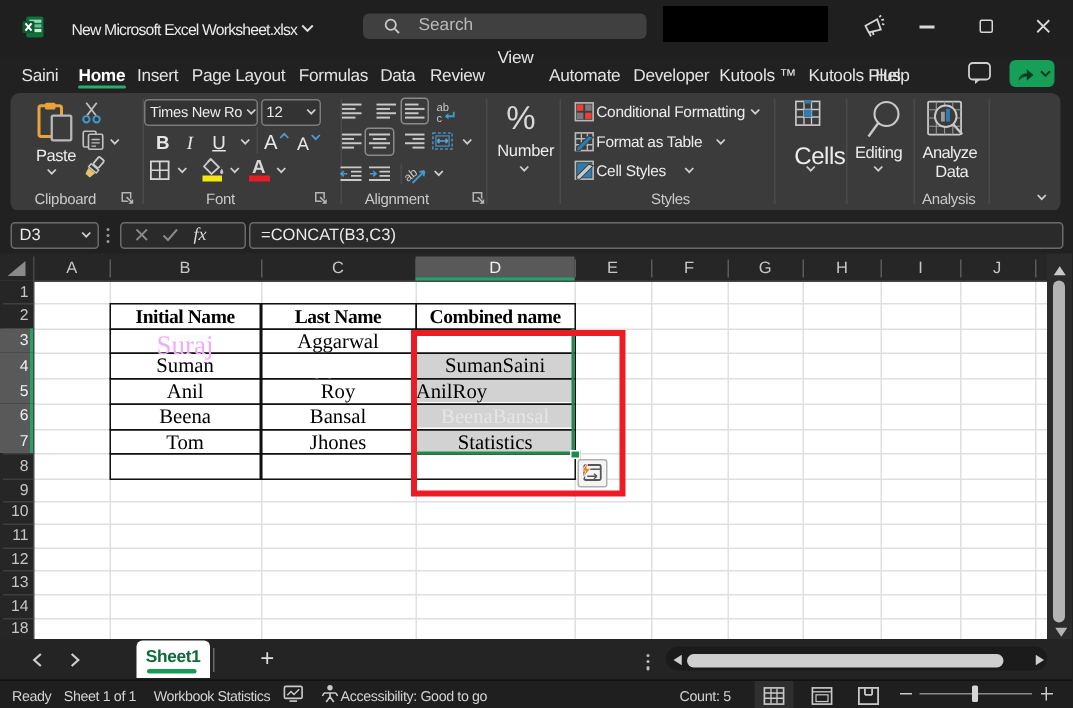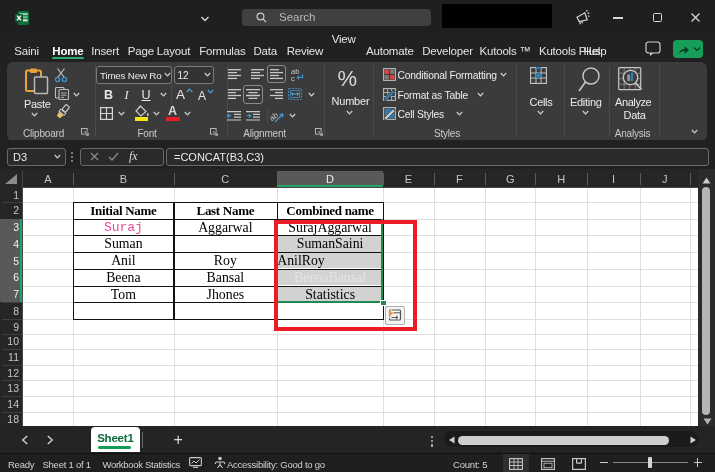--- a/index.html
+++ b/index.html
@@ -13,20 +13,21 @@
 
 <div class="ab" style="left:0;top:0;width:715px;height:38px;background:#1f1f1f;"></div>
 <svg style="left:15px;top:11px" width="14" height="14" viewBox="0 0 14 14">
  <rect x="2.5" y="0" width="11.5" height="14" rx="1.5" fill="#0f703c"></rect>
  <rect x="4.6" y="2.1" width="8" height="2.1" fill="#9fd3b6"></rect>
  <rect x="4.6" y="5.2" width="8" height="2.1" fill="#6fbd94"></rect>
  <rect x="4.6" y="8.3" width="8" height="2.1" fill="#cfe8db"></rect>
  <rect x="0" y="3" width="8" height="8" rx="1" fill="#0c5c31"></rect>
  <path d="M2 4.6 L6 9.4 M6 4.6 L2 9.4" stroke="#fff" stroke-width="1.4"></path>
 </svg>
+<div class="tx" style="left:47.7px;top:13.5px;font-size:10.5px;letter-spacing:-0.55px;color:#ebebeb;">New Microsoft Excel Worksheet.xlsx</div>
 <svg style="left:200px;top:15px" width="10" height="8" viewBox="0 0 10 8">
  <path d="M1.5 2 L5 5.5 L8.5 2" stroke="#dcdcdc" stroke-width="1.3" fill="none"></path>
 </svg>
 <div class="ab" style="left:242px;top:9px;width:189px;height:17px;background:#404040;border-radius:4px;"></div>
 <svg style="left:256px;top:12px" width="11" height="11" viewBox="0 0 11 11">
  <circle cx="4.5" cy="4.5" r="3.4" stroke="#c9c9c9" stroke-width="1.2" fill="none"></circle>
  <path d="M7.2 7.2 L10 10" stroke="#c9c9c9" stroke-width="1.2"></path>
 </svg>
 <div class="tx" style="left:279px;top:11px;font-size:11.5px;color:#b9b9b9;">Search</div>
 <div class="ab" style="left:442px;top:4px;width:110px;height:24px;background:#000;"></div>
@@ -290,21 +291,21 @@
 <svg style="left:456px;top:110.5px" width="7" height="5" viewBox="0 0 7 5">
       <path d="M.8 1 L3.5 3.8 L6.2 1" stroke="#cfcfcf" stroke-width="1.2" fill="none"></path>
     </svg>
 
 <svg style="left:530px;top:67px" width="17" height="17" viewBox="0 0 17 17">
  <rect x="0.6" y="0.6" width="15.8" height="15.8" stroke="#c9c9c9" stroke-width="1.1" fill="none"></rect>
  <path d="M1 6 L16 6 M1 11 L16 11 M6 1 L6 16 M11 1 L11 16" stroke="#c9c9c9" stroke-width=".9"></path>
  <rect x="6" y="6" width="5" height="5" fill="#2e7db0"></rect>
  <rect x="6" y="0" width="5" height="2" fill="#2e7db0"></rect>
 </svg>
-<div class="tx" style="left:529.5px;top:96px;font-size:11px;letter-spacing:-0.3px;color:#ececec;">Cells</div>
+<div class="tx" style="left:529.5px;top:96px;font-size:16px;letter-spacing:-0.3px;color:#ececec;">Cells</div>
 <svg style="left:536.5px;top:109.5px" width="7" height="5" viewBox="0 0 7 5">
       <path d="M.8 1 L3.5 3.8 L6.2 1" stroke="#cfcfcf" stroke-width="1.2" fill="none"></path>
     </svg>
 
 <svg style="left:578px;top:67px" width="23" height="27" viewBox="0 0 23 27">
  <circle cx="13" cy="9" r="8" stroke="#c9c9c9" stroke-width="1.4" fill="none"></circle>
  <path d="M7.5 15 L1 24" stroke="#c9c9c9" stroke-width="1.6"></path>
 </svg>
 <div class="tx" style="left:570px;top:96px;font-size:11px;letter-spacing:-0.3px;color:#ececec;">Editing</div>
 <svg style="left:582px;top:109.5px" width="7" height="5" viewBox="0 0 7 5">
@@ -456,23 +457,22 @@
 <div class="ab" style="left:277.2px;top:269px;width:106.8px;height:17.8px;border:1.2px solid #111;box-sizing:border-box;"></div>
 <div class="ab" style="left:73.3px;top:285.8px;width:101.2px;height:17.6px;border:1.2px solid #111;box-sizing:border-box;"></div>
 <div class="ab" style="left:173.5px;top:285.8px;width:104.7px;height:17.6px;border:1.2px solid #111;box-sizing:border-box;"></div>
 <div class="ab" style="left:277.2px;top:285.8px;width:106.8px;height:17.6px;border:1.2px solid #111;box-sizing:border-box;"></div>
 <div class="ab" style="left:73.3px;top:302.4px;width:101.2px;height:18px;border:1.2px solid #111;box-sizing:border-box;"></div>
 <div class="ab" style="left:173.5px;top:302.4px;width:104.7px;height:18px;border:1.2px solid #111;box-sizing:border-box;"></div>
 <div class="ab" style="left:277.2px;top:302.4px;width:106.8px;height:18px;border:1.2px solid #111;box-sizing:border-box;"></div>
 <div class="tx" style="left:73.3px;top:202.9px;width:100.2px;text-align:center;font-family:'Liberation Serif',serif;font-size:13px;letter-spacing:-0.3px;font-weight:bold;color:#000;">Initial Name</div>
 <div class="tx" style="left:173.5px;top:202.9px;width:103.7px;text-align:center;font-family:'Liberation Serif',serif;font-size:13px;letter-spacing:-0.3px;font-weight:bold;color:#000;">Last Name</div>
 <div class="tx" style="left:277.2px;top:202.9px;width:105.8px;text-align:center;font-family:'Liberation Serif',serif;font-size:13px;letter-spacing:-0.3px;font-weight:bold;color:#000;">Combined name</div>
-<div class="tx" style="left:73.3px;top:219.6px;width:100.2px;text-align:center;font-family:Liberation Mono, monospace;font-size:13px;font-weight:normal;color:#ec4899;">Suraj</div>
+<div class="tx" style="left:73.3px;top:219.6px;width:100.2px;text-align:center;font-family:Liberation Serif, serif;font-size:18px;font-weight:normal;color:#f0abfc;">Suraj</div>
 <div class="tx" style="left:173.5px;top:219.6px;width:103.7px;text-align:center;font-family:'Liberation Serif',serif;font-size:13.8px;font-weight:normal;color:#000;">Aggarwal</div>
-<div class="tx" style="left:277.2px;top:219.6px;width:105.8px;text-align:center;font-family:'Liberation Serif',serif;font-size:13.8px;font-weight:normal;color:#000;">SurajAggarwal</div>
 <div class="tx" style="left:73.3px;top:236.2px;width:100.2px;text-align:center;font-family:'Liberation Serif',serif;font-size:13.8px;font-weight:normal;color:#000;">Suman</div>
 <div class="tx" style="left:173.5px;top:236.2px;width:103.7px;text-align:center;font-family:'Liberation Serif',serif;font-size:18px;font-weight:normal;color:#ffffff;">Saini</div>
 <div class="tx" style="left:277.2px;top:236.2px;width:105.8px;text-align:center;font-family:'Liberation Serif',serif;font-size:13.8px;font-weight:normal;color:#000;">SumanSaini</div>
 <div class="tx" style="left:73.3px;top:253.1px;width:100.2px;text-align:center;font-family:'Liberation Serif',serif;font-size:13.8px;font-weight:normal;color:#000;">Anil</div>
 <div class="tx" style="left:173.5px;top:253.1px;width:103.7px;text-align:center;font-family:'Liberation Serif',serif;font-size:13.8px;font-weight:normal;color:#000;">Roy</div>
 <div class="tx" style="left:277.2px;top:253.1px;width:105.8px;text-align:left;font-family:'Liberation Serif',serif;font-size:13.8px;font-weight:normal;color:#000;">AnilRoy</div>
 <div class="tx" style="left:73.3px;top:269.9px;width:100.2px;text-align:center;font-family:'Liberation Serif',serif;font-size:13.8px;font-weight:normal;color:#000;">Beena</div>
 <div class="tx" style="left:173.5px;top:269.9px;width:103.7px;text-align:center;font-family:'Liberation Serif',serif;font-size:13.8px;font-weight:normal;color:#000;">Bansal</div>
 <div class="tx" style="left:277.2px;top:269.9px;width:105.8px;text-align:center;font-family:'Liberation Serif',serif;font-size:13.8px;font-weight:normal;color:#e5e5e5;">BeenaBansal</div>
 <div class="tx" style="left:73.3px;top:286.6px;width:100.2px;text-align:center;font-family:'Liberation Serif',serif;font-size:13.8px;font-weight:normal;color:#000;">Tom</div>

